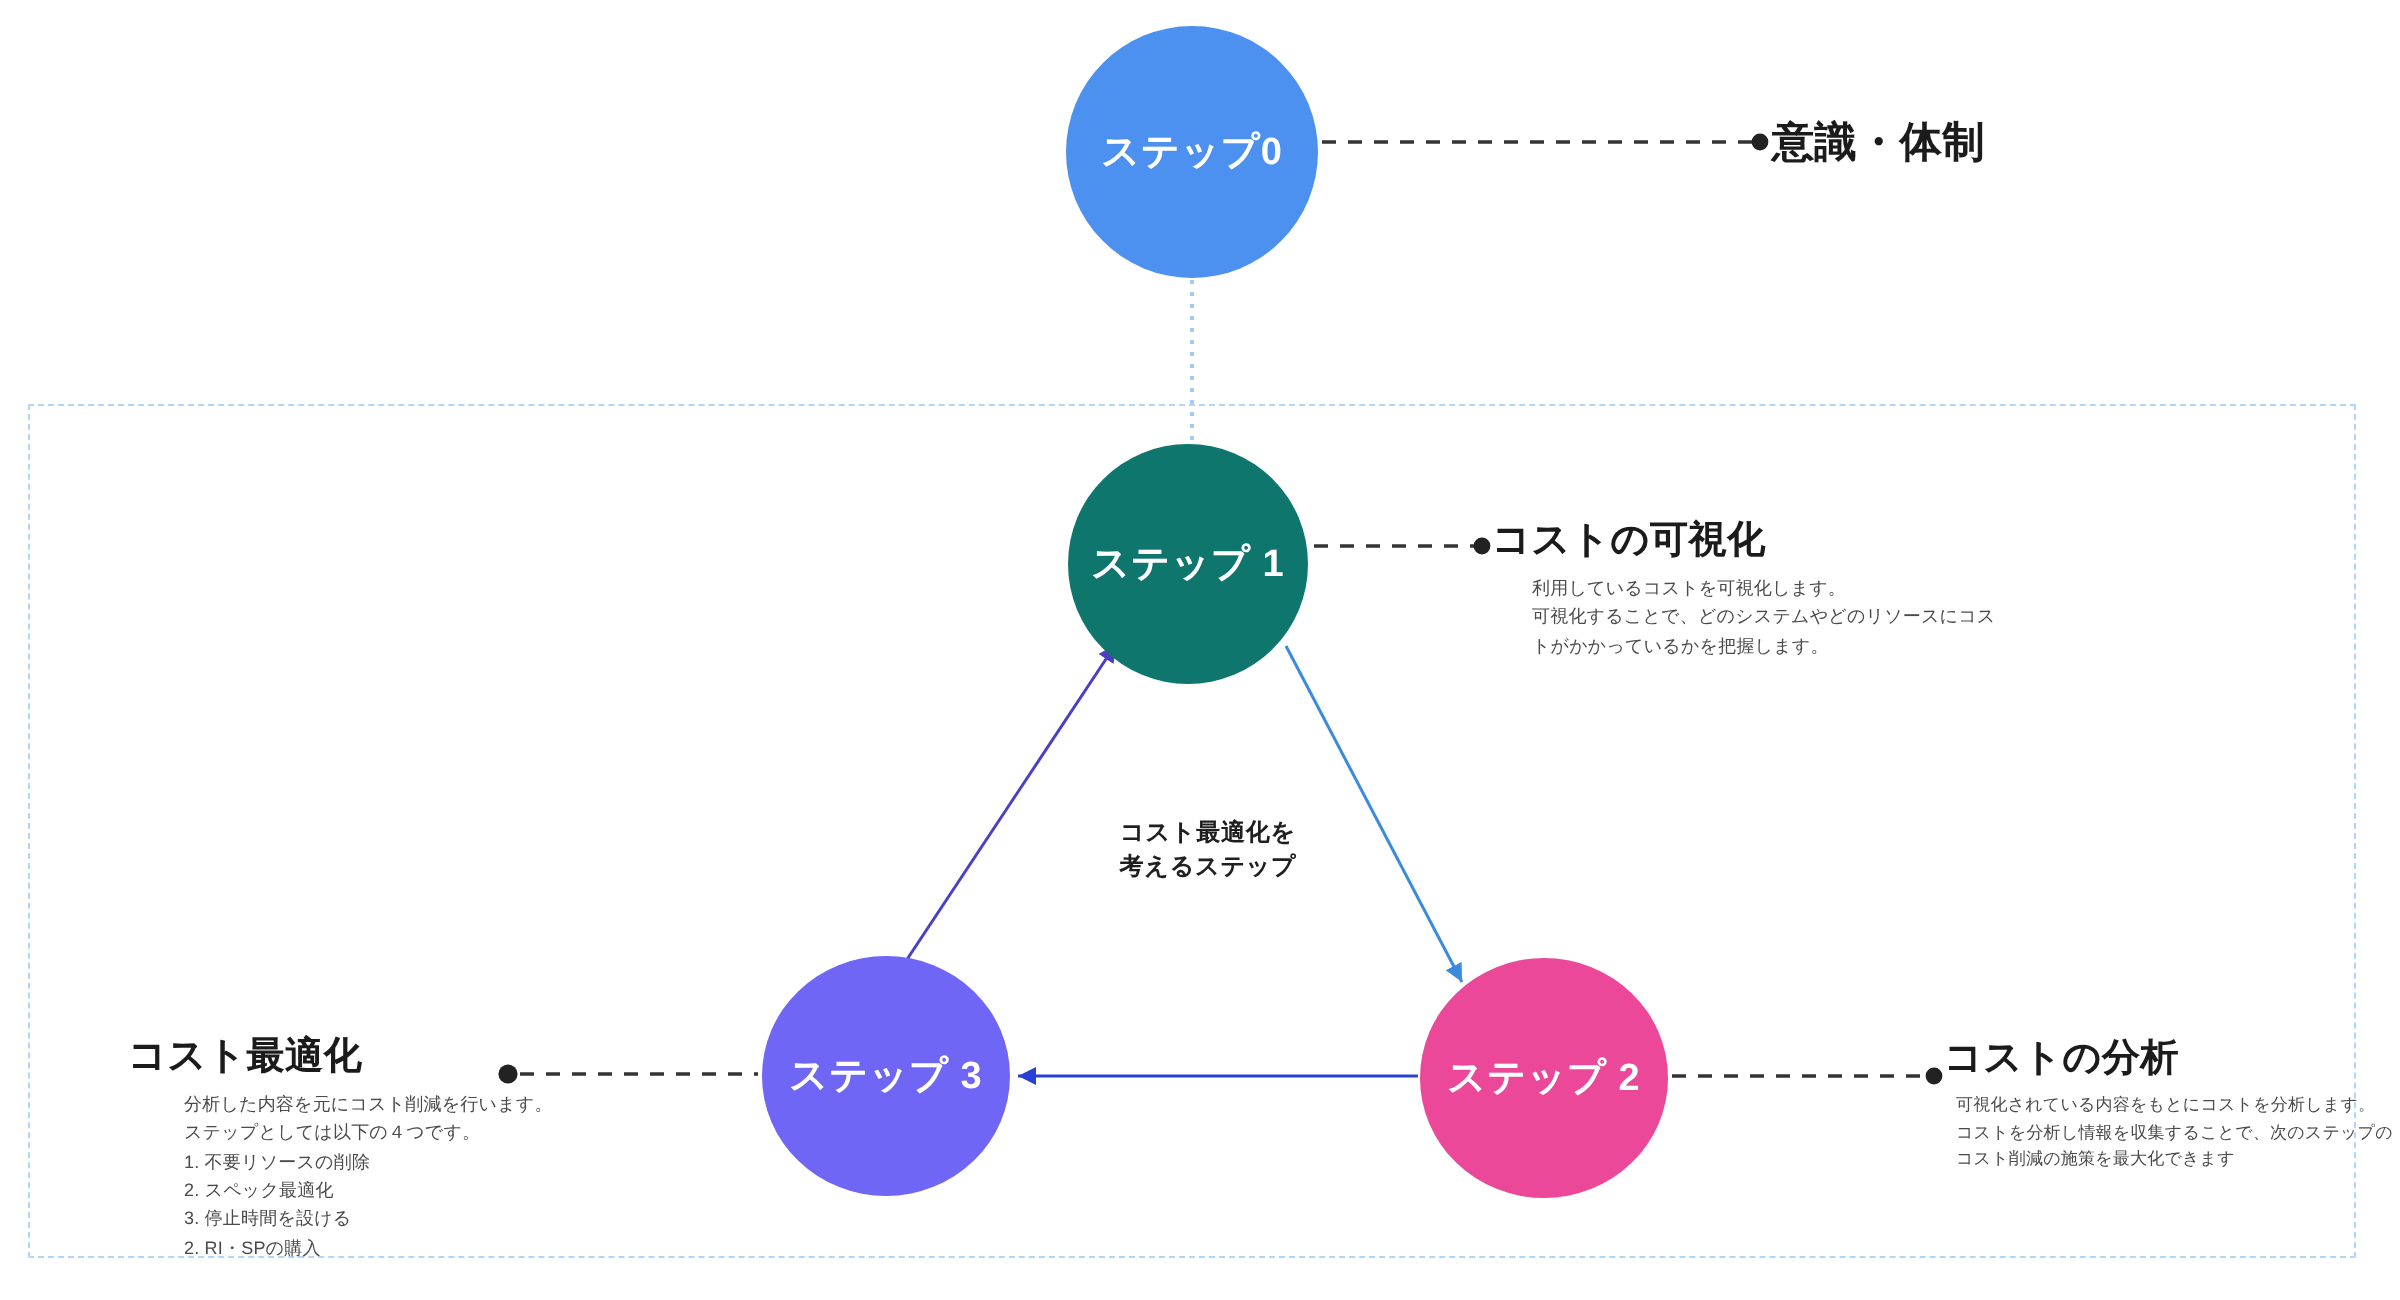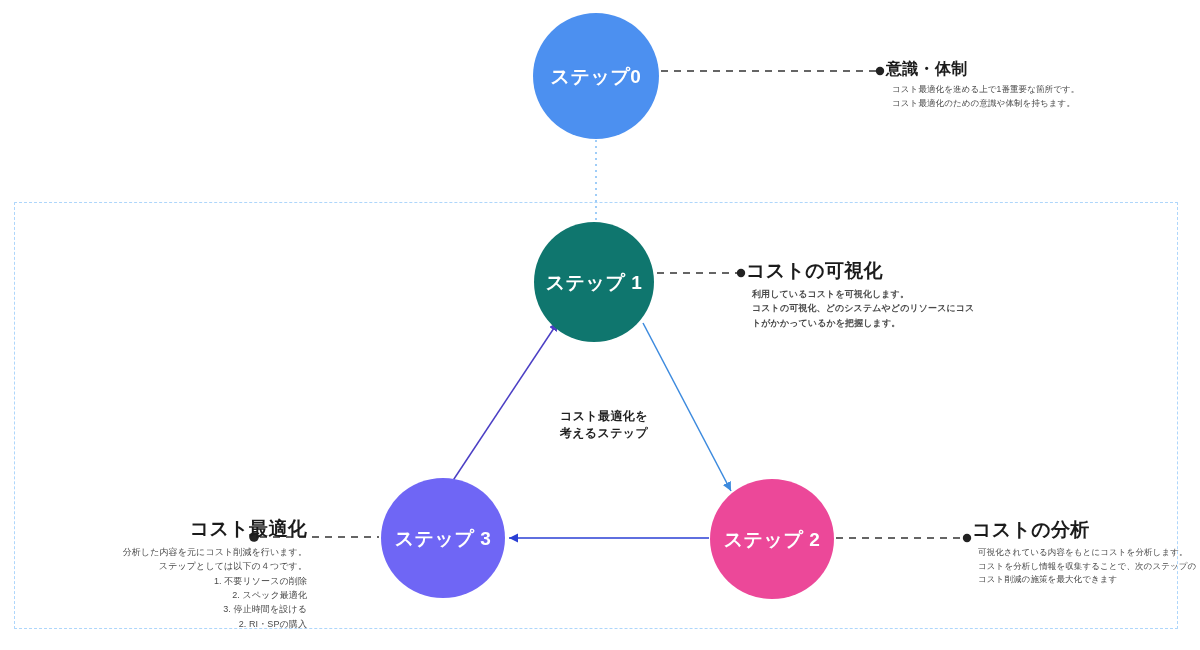--- a/index.html
+++ b/index.html
@@ -67,21 +67,21 @@
   }
   #node-step3 {
     left: 381px; top: 478px; width: 124px; height: 120px;
     background: #6f66f5;
   }
   .annot {
     position: absolute;
     box-sizing: border-box;
   }
   .annot-title {
-    font-size: 16px;
+    font-size: 21px;
     font-weight: 700;
     color: #1b1b1b;
     letter-spacing: 0.3px;
     line-height: 1.15;
     white-space: nowrap;
   }
   .annot-title.big {
     font-size: 19px;
   }
   .annot-desc {
@@ -95,24 +95,24 @@
     font-size: 9px;
     line-height: 1.6;
     margin-left: 28px;
   }
   .annot-desc div {
     white-space: nowrap;
   }
   #annot-awareness { left: 886px; top: 60px; width: 240px; }
   #annot-awareness .annot-desc { margin-left: 6px; }
   #annot-visualize { left: 746px; top: 260px; width: 270px; }
-  #annot-visualize .annot-desc { margin-left: 6px; font-weight: bold; }
+  #annot-visualize .annot-desc { margin-left: 20px; }
   #annot-analyze { left: 972px; top: 519px; width: 230px; }
   #annot-analyze .annot-desc { margin-left: 6px; }
-  #annot-optimize { left: 47px; top: 518px; width: 260px; text-align: right; }
+  #annot-optimize { left: 64px; top: 518px; width: 260px; }
 
   .center-note {
     position: absolute;
     left: 524px;
     top: 408px;
     width: 160px;
     text-align: center;
     font-size: 12px;
     font-weight: 700;
     line-height: 1.45;
@@ -178,31 +178,27 @@
     <span class="node-label">ステップ 3</span>
   </div>
 
   <div class="center-note">
     <div>コスト最適化を</div>
     <div>考えるステップ</div>
   </div>
 
   <div class="annot" id="annot-awareness">
     <div class="annot-title">意識・体制</div>
-    <div class="annot-desc">
-      <div>コスト最適化を進める上で1番重要な箇所です。</div>
-      <div>コスト最適化のための意識や体制を持ちます。</div>
-    </div>
   </div>
 
   <div class="annot" id="annot-visualize">
     <div class="annot-title big">コストの可視化</div>
     <div class="annot-desc wide">
       <div>利用しているコストを可視化します。</div>
-      <div>コストの可視化、どのシステムやどのリソースにコス</div>
+      <div>可視化することで、どのシステムやどのリソースにコス</div>
       <div>トがかかっているかを把握します。</div>
     </div>
   </div>
 
   <div class="annot" id="annot-analyze">
     <div class="annot-title big">コストの分析</div>
     <div class="annot-desc">
       <div>可視化されている内容をもとにコストを分析します。</div>
       <div>コストを分析し情報を収集することで、次のステップの</div>
       <div>コスト削減の施策を最大化できます</div>

